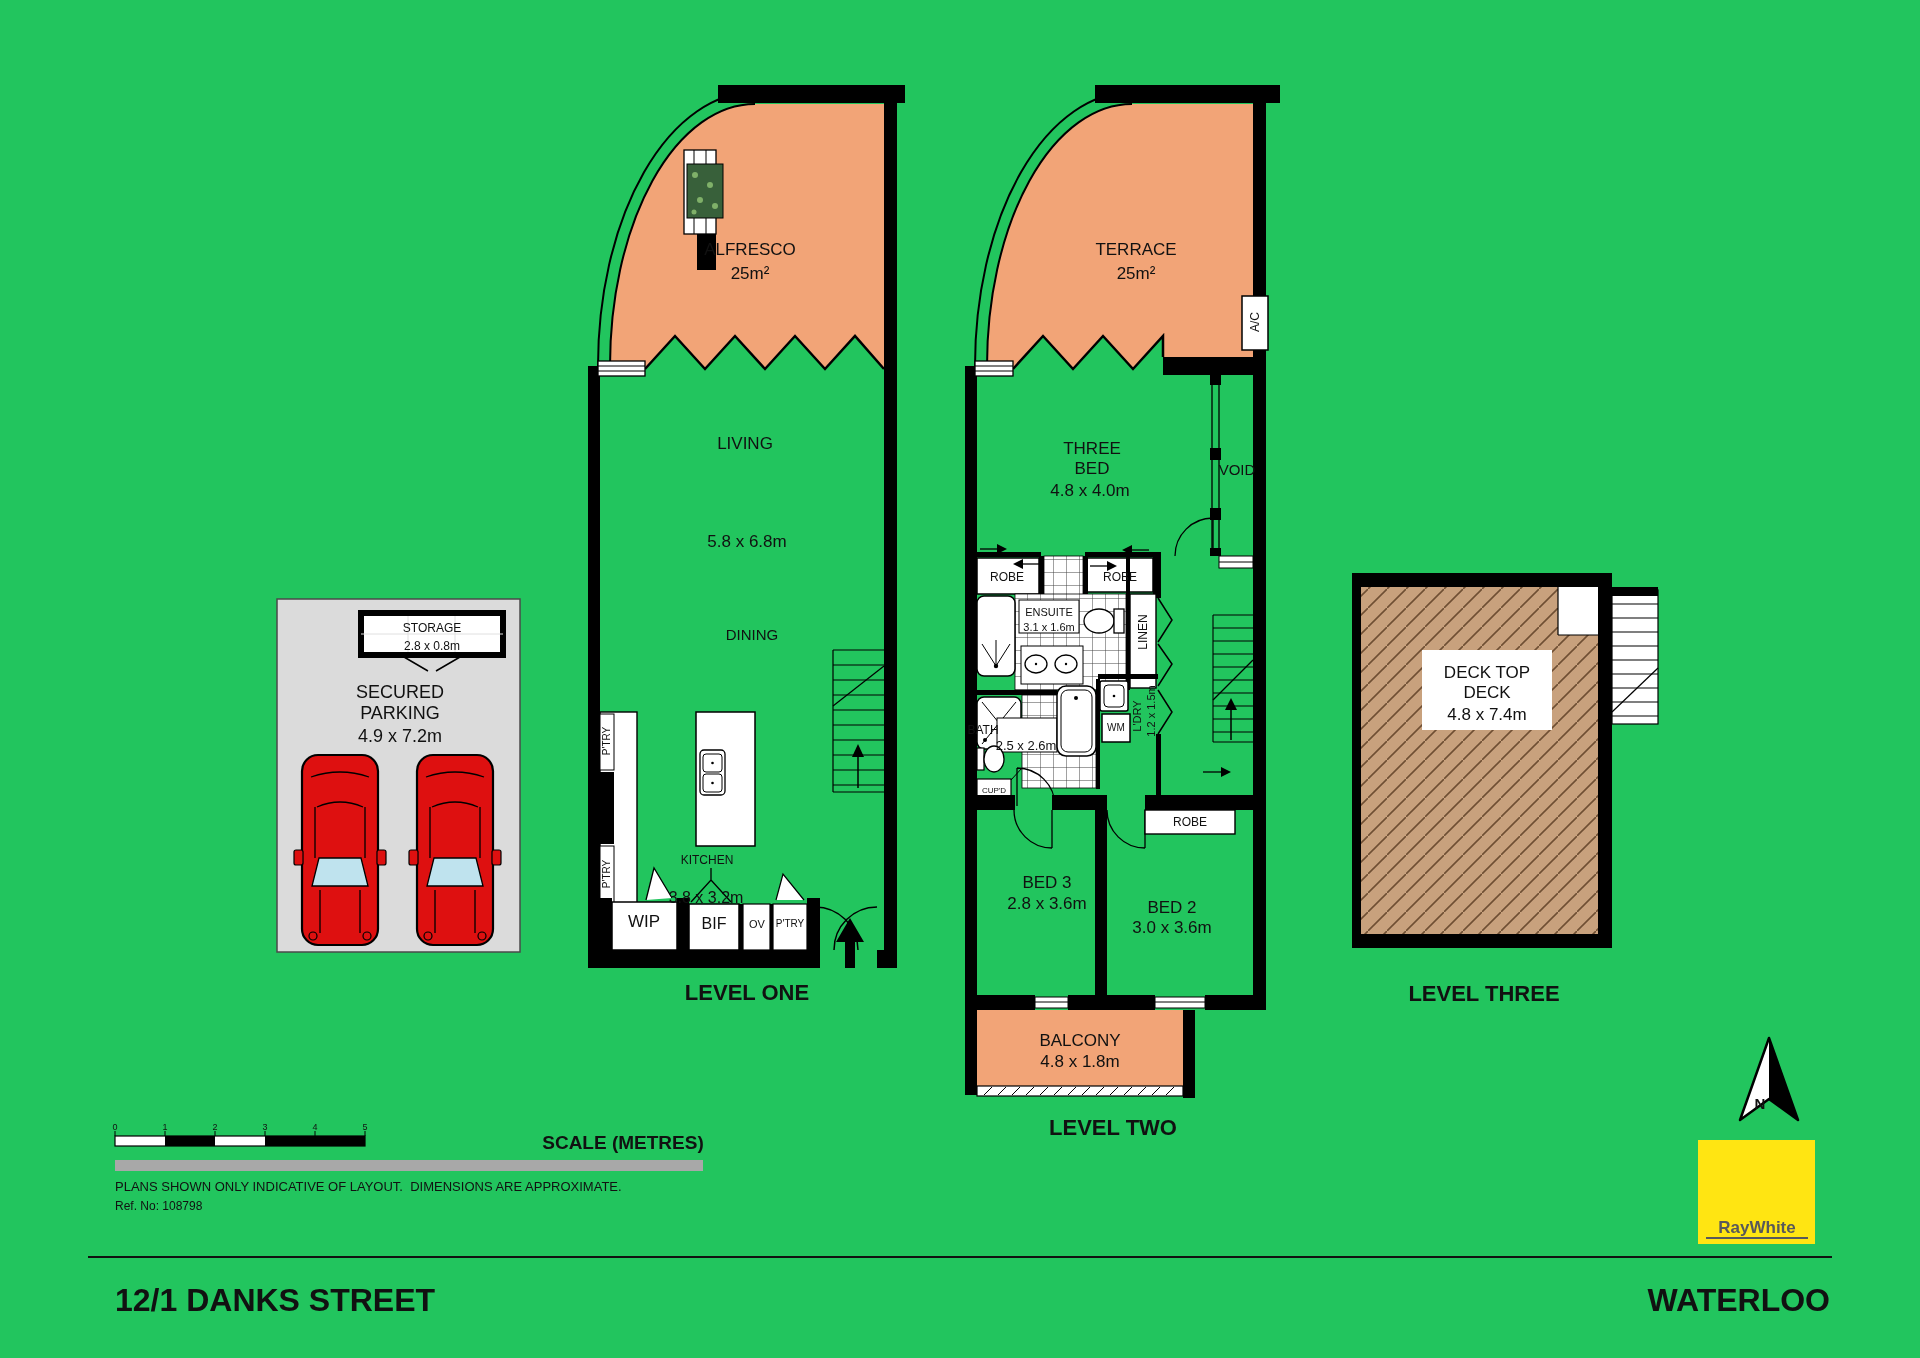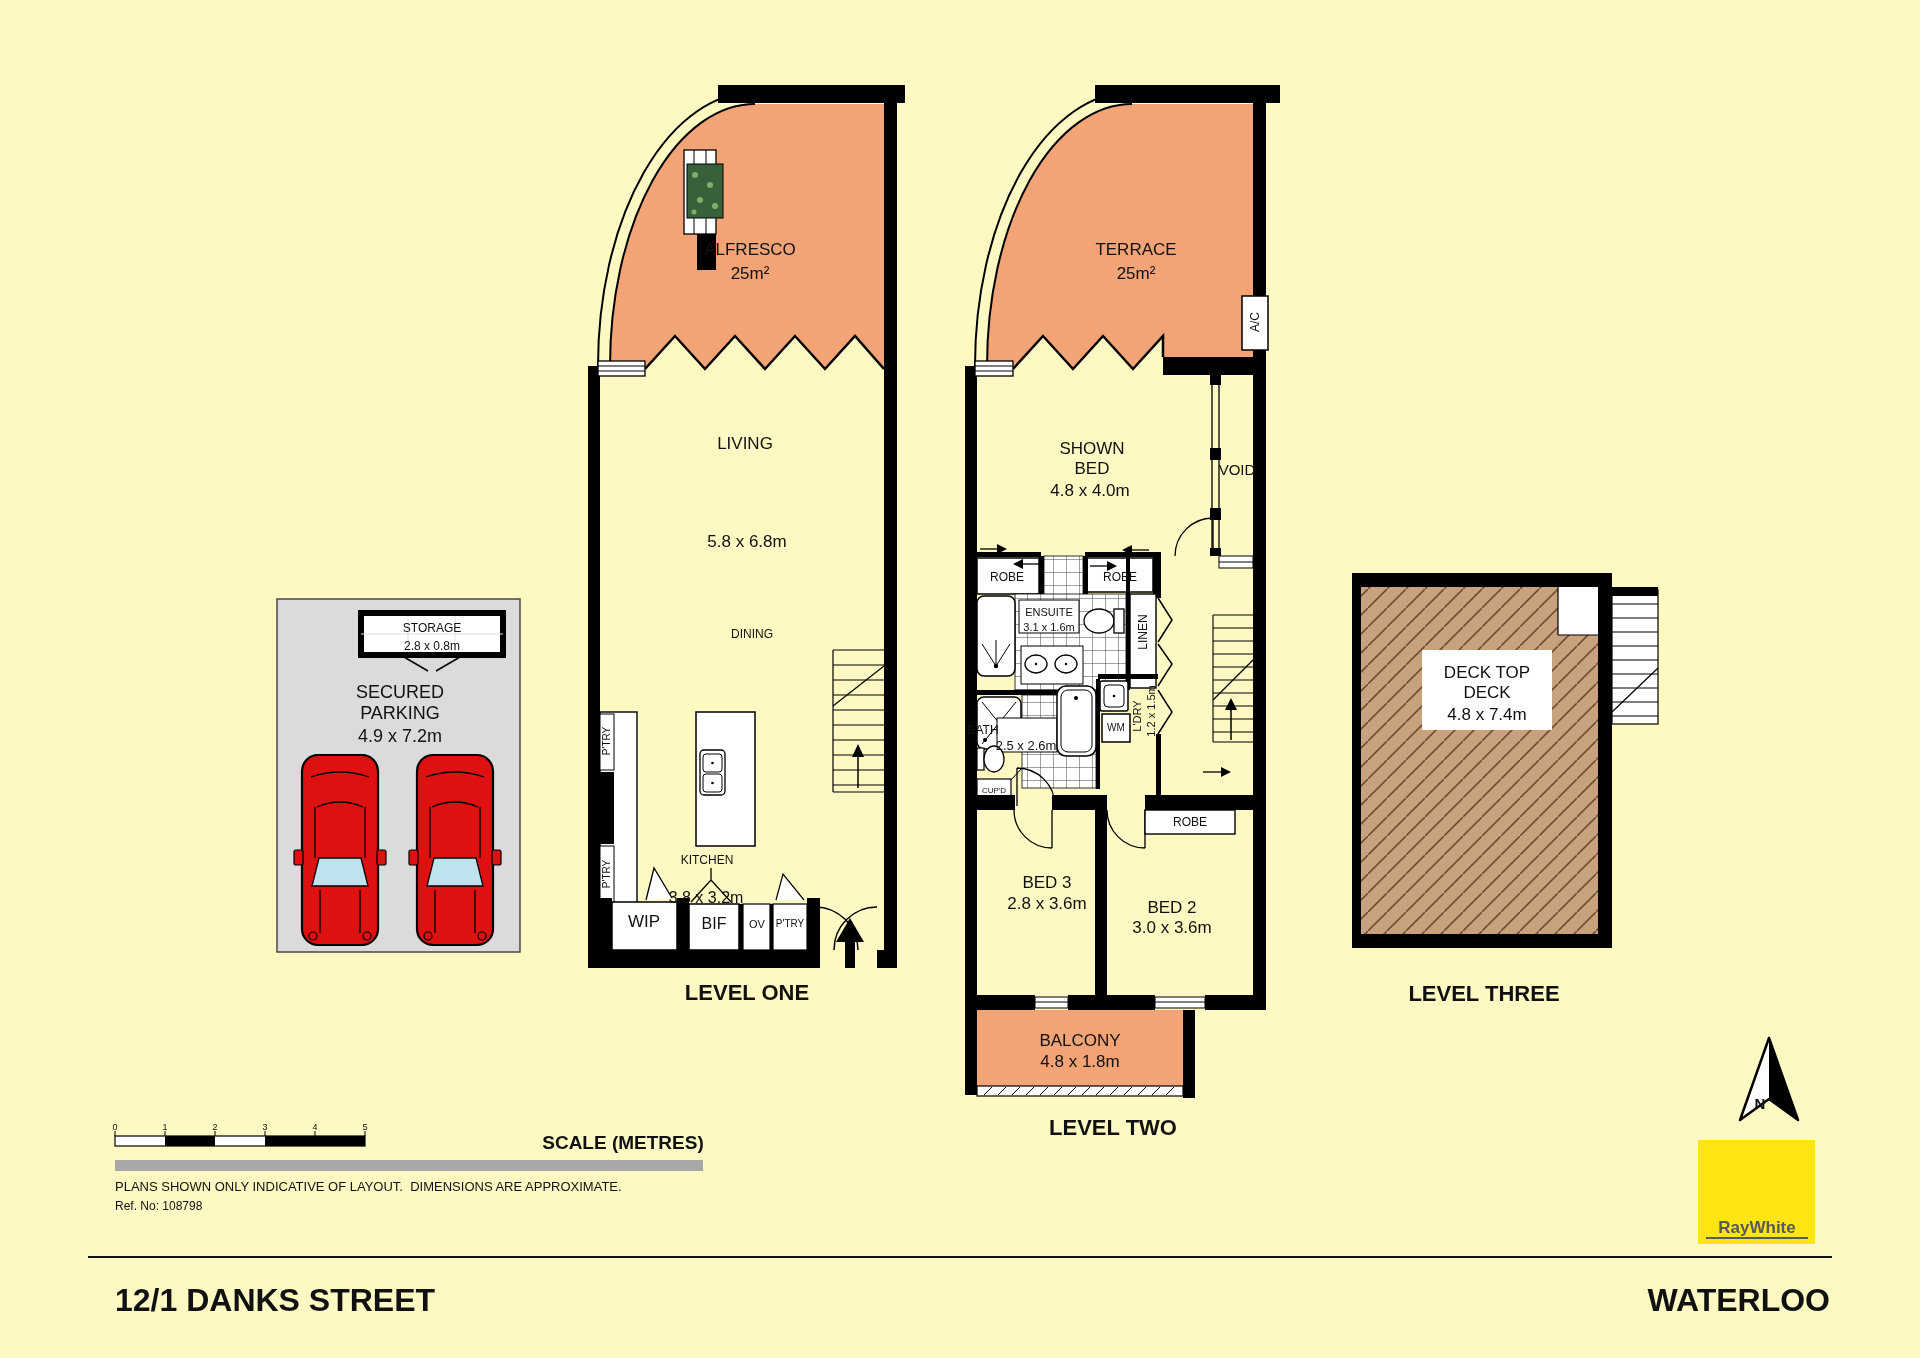--- a/index.html
+++ b/index.html
@@ -1,16 +1,16 @@
 <!DOCTYPE html>
 <html style="--outdoor: #F2A477; --deck: #C8A17D; --deckHatch: #6F4F33; --parking: #DBDBDB; --car: #DE1010; --glass: #BFE3EE; --brand: #FFE512; --brandText: #58595B;"><head>
 <meta charset="utf-8">
 <style>
   html,body{margin:0;padding:0;background:#fff;}
-  .canvas{position:relative;width:1920px;height:1358px;background:#fef9c3;overflow:hidden;
+  .canvas{position:relative;width:1920px;height:1358px;background:#22c55e;overflow:hidden;
           font-family:"Liberation Sans",sans-serif;color:#111;}
   .canvas svg{position:absolute;left:0;top:0;}
   #labels div{position:absolute;transform:translate(-50%,-50%);white-space:pre;line-height:1;color:#111;}
   #labels div.b{font-weight:bold;}
   #labels div.rot{transform:translate(-50%,-50%) rotate(-90deg);}
   #labels div.al{transform:translate(0,-50%);}
   #labels div.ar{transform:translate(-100%,-50%);}
 </style>
 </head>
 <body>
@@ -298,39 +298,39 @@
     <rect x="1698" y="1140" width="117" height="104" style="fill:var(--brand)"></rect>
     <rect x="1706" y="1237" width="102" height="2" style="fill:var(--brandText)"></rect>
   </g>
 </svg>
 
 <div id="labels">
       <div class="" style="left: 750px; top: 249px; font-size: 17px;">ALFRESCO</div>
       <div class="" style="left: 750px; top: 273px; font-size: 17px;">25m²</div>
       <div class="" style="left: 745px; top: 443px; font-size: 17px;">LIVING</div>
       <div class="" style="left: 747px; top: 541px; font-size: 17px;">5.8 x 6.8m</div>
-      <div class="" style="left: 752px; top: 634px; font-size: 12px;">DINING</div>
+      <div class="" style="left: 752px; top: 634px; font-size: 15px;">DINING</div>
       <div class="" style="left: 707px; top: 860px; font-size: 12px;">KITCHEN</div>
       <div class="" style="left: 706px; top: 882px; font-size: 16px; margin-top: 16px;">3.8 x 3.2m</div>
       <div class="rot " style="left: 607px; top: 741px; font-size: 10px;">P'TRY</div>
       <div class="rot " style="left: 607px; top: 874px; font-size: 10px;">P'TRY</div>
       <div class="" style="left: 644px; top: 921px; font-size: 17px;">WIP</div>
       <div class="" style="left: 714px; top: 924px; font-size: 16px;">BIF</div>
       <div class="" style="left: 757px; top: 924px; font-size: 11px;">OV</div>
       <div class="" style="left: 790px; top: 924px; font-size: 10px;">P'TRY</div>
       <div class="b " style="left: 747px; top: 993px; font-size: 22px;">LEVEL ONE</div>
       <div class="" style="left: 432px; top: 628px; font-size: 12px;">STORAGE</div>
       <div class="" style="left: 432px; top: 646px; font-size: 12px;">2.8 x 0.8m</div>
       <div class="" style="left: 400px; top: 692px; font-size: 18px;">SECURED</div>
       <div class="" style="left: 400px; top: 713px; font-size: 18px;">PARKING</div>
       <div class="" style="left: 400px; top: 736px; font-size: 18px;">4.9 x 7.2m</div>
       <div class="" style="left: 1136px; top: 249px; font-size: 17px;">TERRACE</div>
       <div class="" style="left: 1136px; top: 273px; font-size: 17px;">25m²</div>
       <div class="rot " style="left: 1255px; top: 322px; font-size: 12px;">A/C</div>
-      <div class="" style="left: 1092px; top: 448px; font-size: 17px;">SHOWN</div>
+      <div class="" style="left: 1092px; top: 448px; font-size: 17px;">THREE</div>
       <div class="" style="left: 1092px; top: 468px; font-size: 17px;">BED</div>
       <div class="" style="left: 1090px; top: 490px; font-size: 17px;">4.8 x 4.0m</div>
       <div class="" style="left: 1237px; top: 469px; font-size: 15px;">VOID</div>
       <div class="" style="left: 1007px; top: 577px; font-size: 12px;">ROBE</div>
       <div class="" style="left: 1120px; top: 577px; font-size: 12px;">ROBE</div>
       <div class="" style="left: 1049px; top: 612px; font-size: 11px;">ENSUITE</div>
       <div class="" style="left: 1049px; top: 627px; font-size: 11px;">3.1 x 1.6m</div>
       <div class="rot " style="left: 1143px; top: 632px; font-size: 12px;">LINEN</div>
       <div class="" style="left: 983px; top: 730px; font-size: 12px;">BATH</div>
       <div class="" style="left: 1026px; top: 745px; font-size: 13px;">2.5 x 2.6m</div>

